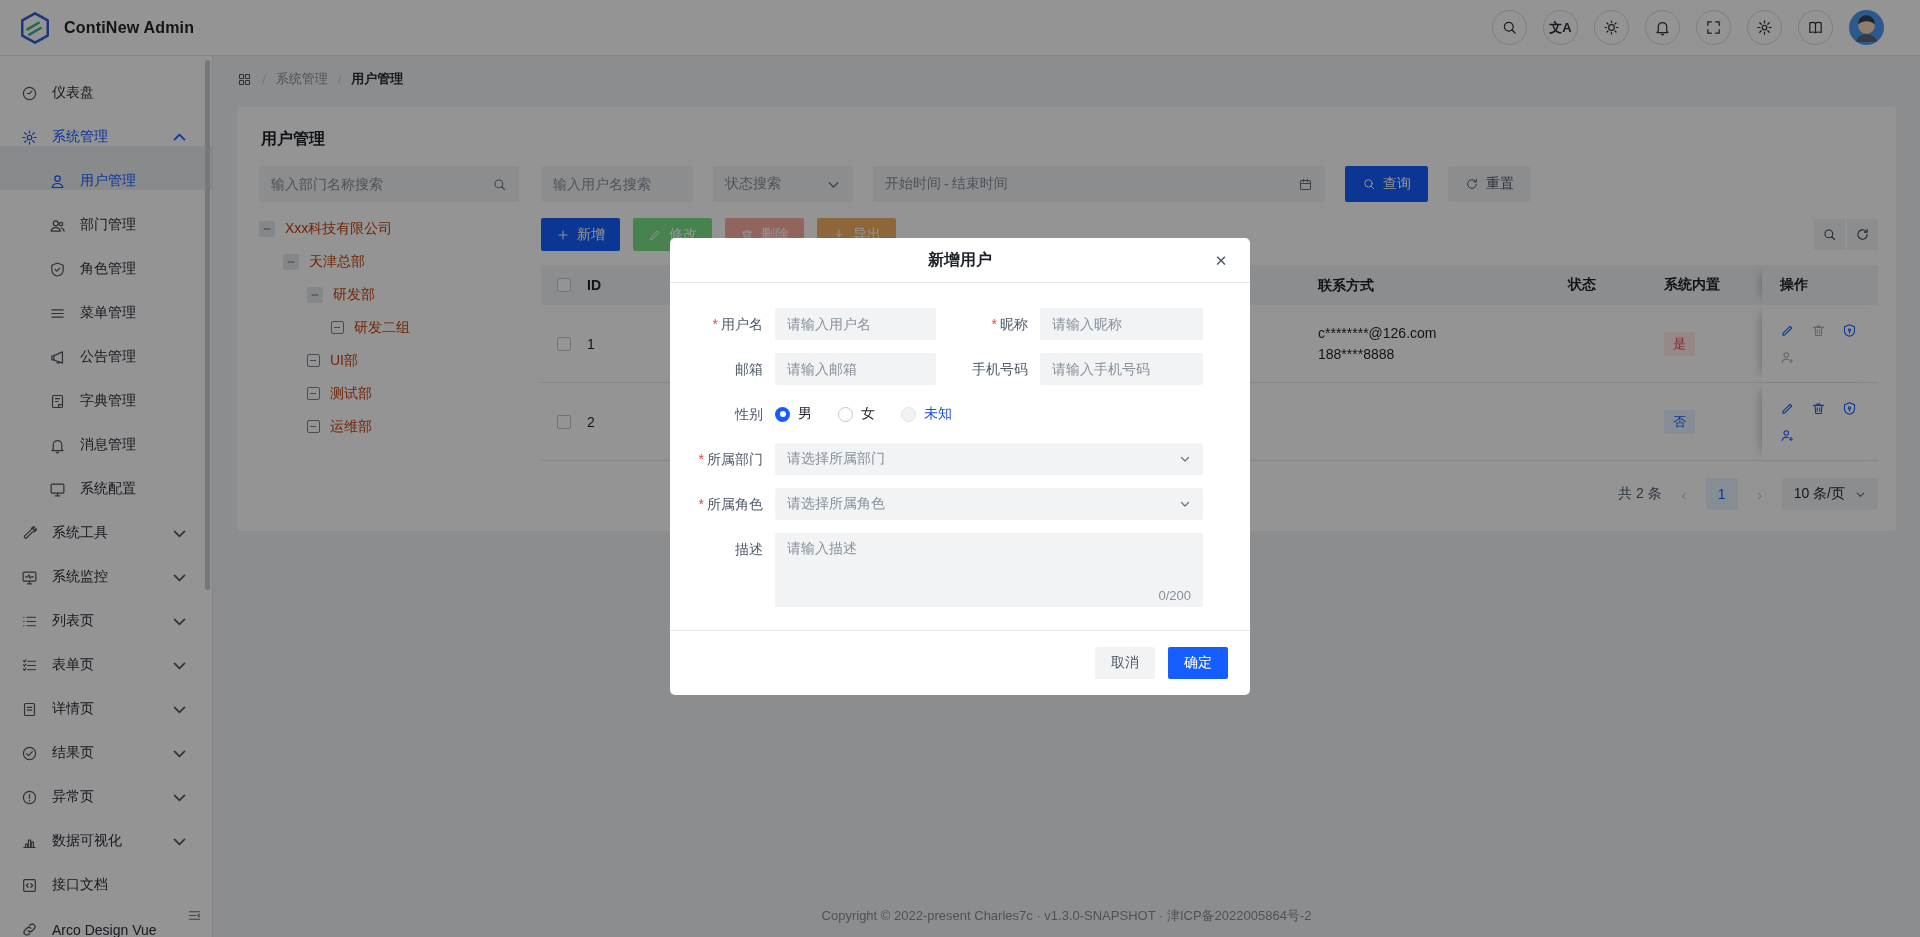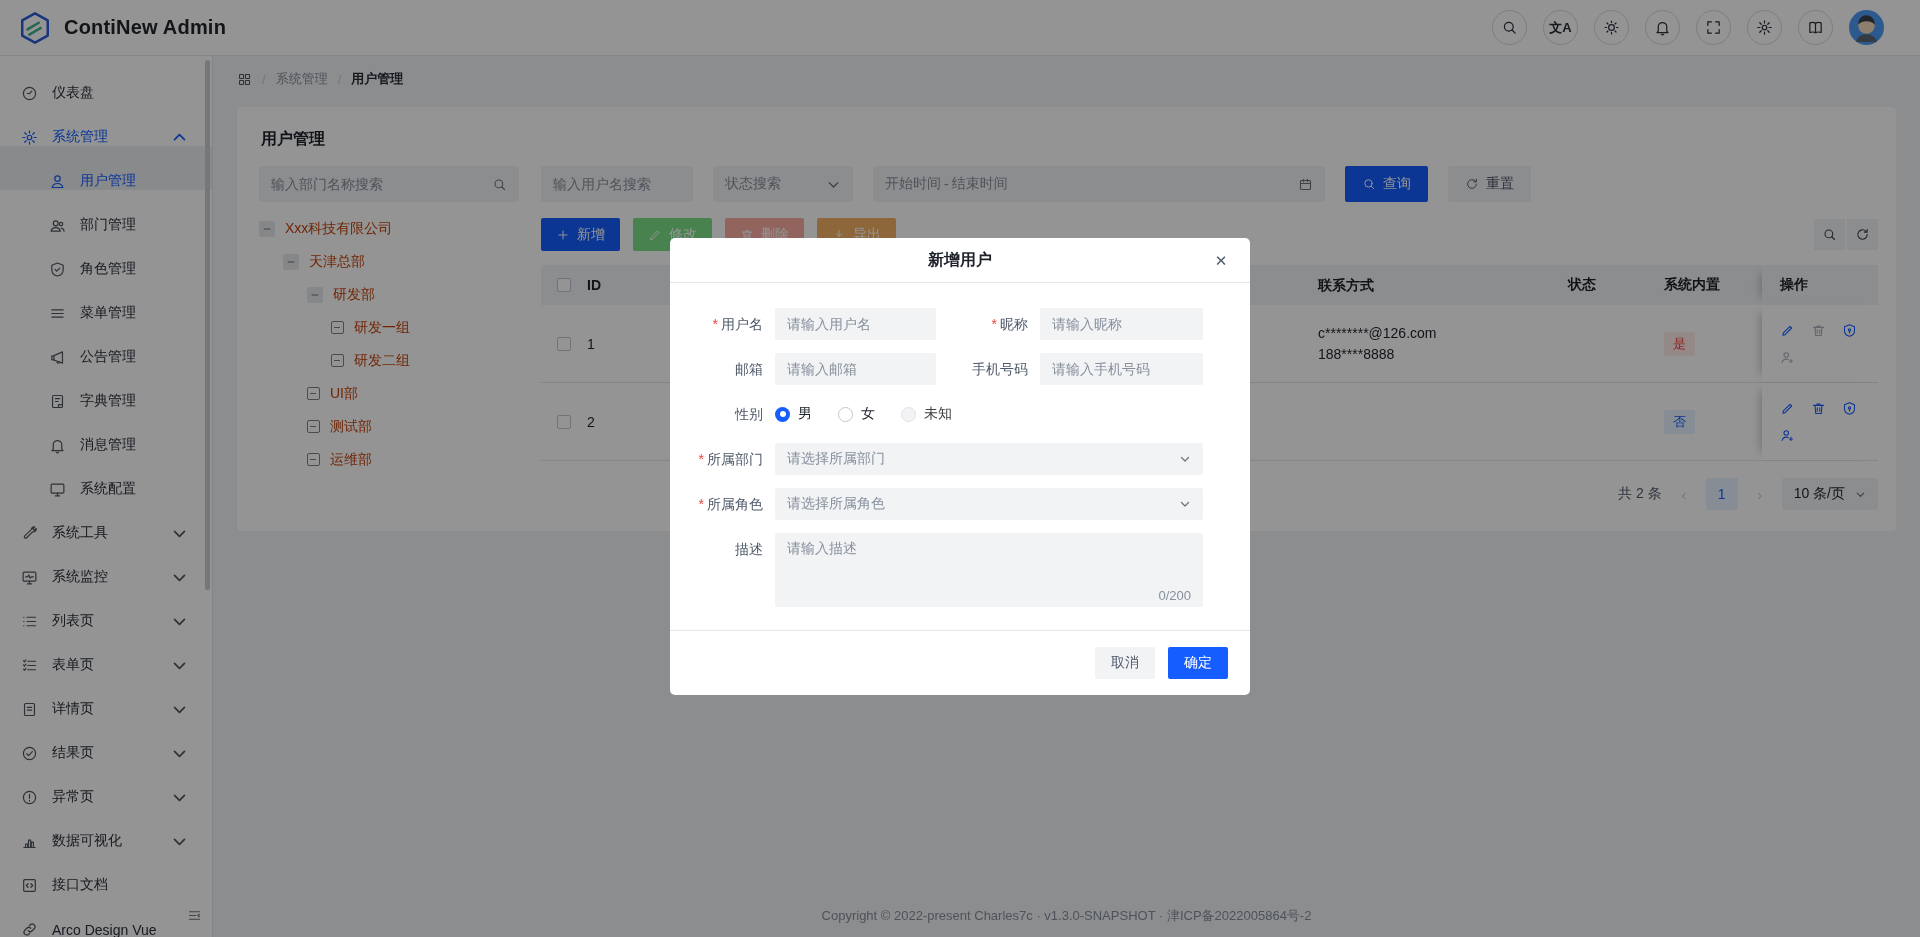--- a/index.html
+++ b/index.html
@@ -7,21 +7,21 @@
     --fill:#f2f3f5; --border:#e5e6eb; --danger:#f53f3f;
   }
   *{box-sizing:border-box;margin:0;padding:0;font-family:"Liberation Sans","DejaVu Sans",sans-serif;}
   html,body{width:1920px;height:937px;overflow:hidden;background:var(--fill);}
   .app{position:relative;width:1920px;height:937px;}
   svg.ic{fill:none;stroke:currentColor;stroke-width:1.7;stroke-linecap:round;stroke-linejoin:round;display:block;}
 
   
   .hdr{position:absolute;left:0;top:0;width:1920px;height:56px;background:#fff;border-bottom:1px solid var(--border);display:flex;align-items:center;padding:0 36px 0 18px;z-index:5;}
   .logo{width:34px;height:34px;margin-right:12px;}
-  .hdr-title{font-size:20px;font-weight:600;color:#21252b;letter-spacing:.2px;}
+  .hdr-title{font-size:16px;font-weight:600;color:#21252b;letter-spacing:.2px;}
   .hdr-sp{flex:1;}
   .hbtn{width:35px;height:35px;border-radius:50%;border:1px solid #d7dade;display:flex;align-items:center;justify-content:center;color:#2a2f38;margin-left:16px;background:transparent;cursor:pointer;}
   .hbtn svg.ic{width:17px;height:17px;}
   .trans{font-size:13px;font-weight:600;}
   .avatar{width:35px;height:35px;border-radius:50%;margin-left:16px;background:#4f9cf5;overflow:hidden;display:flex;align-items:flex-end;justify-content:center;}
 
   
   .side{position:absolute;left:0;top:56px;width:213px;height:881px;background:#fff;border-right:1px solid var(--border);padding-top:2px;}
   .si{height:44px;display:flex;align-items:flex-end;padding:0 24px 0 21px;font-size:14px;color:#2a2f38;cursor:pointer;position:relative;}
   .si .lb{margin-left:14px;flex:1;white-space:nowrap;}
@@ -138,21 +138,21 @@
   .w-half2{width:163px;}
   .w-full{width:430px;justify-content:space-between;}
   .minp svg.ic{width:12px;height:12px;color:#6b7079;}
   .radios{display:flex;align-items:center;gap:26px;height:32px;margin-left:12px;font-size:14px;color:var(--text);}
   .radio{display:flex;align-items:center;gap:8px;cursor:pointer;}
   .rdot{width:15px;height:15px;border-radius:50%;position:relative;}
   .rdot.onn{background:var(--primary);}
   .rdot.onn:after{content:"";position:absolute;left:4.5px;top:4.5px;width:6px;height:6px;border-radius:50%;background:#fff;}
   .rdot.offf{border:1.6px solid #c2c7cf;background:#fff;}
   .rdot.disb{border:1.6px solid #e0e2e7;background:var(--fill);}
-  .radio.dis{color:#404040;cursor:default;}
+  .radio.dis{color:#1d4ed8;cursor:default;}
   .mtextarea{background:var(--fill);border-radius:2px;width:430px;height:74px;margin-left:12px;padding:7px 12px 4px;display:flex;flex-direction:column;justify-content:space-between;}
   .counter{align-self:flex-end;font-size:13px;color:var(--muted);}
   .m-ft{border-top:1px solid var(--border);padding:16px 22px;display:flex;justify-content:flex-end;gap:13px;}
   .mbtn{height:32px;padding:0 16px;border:none;border-radius:2px;font-size:14px;cursor:pointer;}
   .m-cancel{background:var(--fill);color:var(--text2);}
   .m-ok{background:var(--primary);color:#fff;}
 </style>
 </head>
 <body>
 
@@ -433,24 +433,20 @@
                 </span>
               <span>天津总部</span>
             </div>
             <div class="tn" style="padding-left:48px">
               <span class="sw">
                   <svg class="ic" viewBox="0 0 24 24">
                     <path d="M5 12h14"></path>
                   </svg>
                 </span>
               <span>研发部</span>
-            </div>
-            <div class="tn" style="padding-left:72px">
-              <span class="leafic"></span>
-              <span>研发一组</span>
             </div>
             <div class="tn" style="padding-left:72px">
               <span class="leafic"></span>
               <span>研发二组</span>
             </div>
             <div class="tn" style="padding-left:48px">
               <span class="leafic"></span>
               <span>UI部</span>
             </div>
             <div class="tn" style="padding-left:48px">

